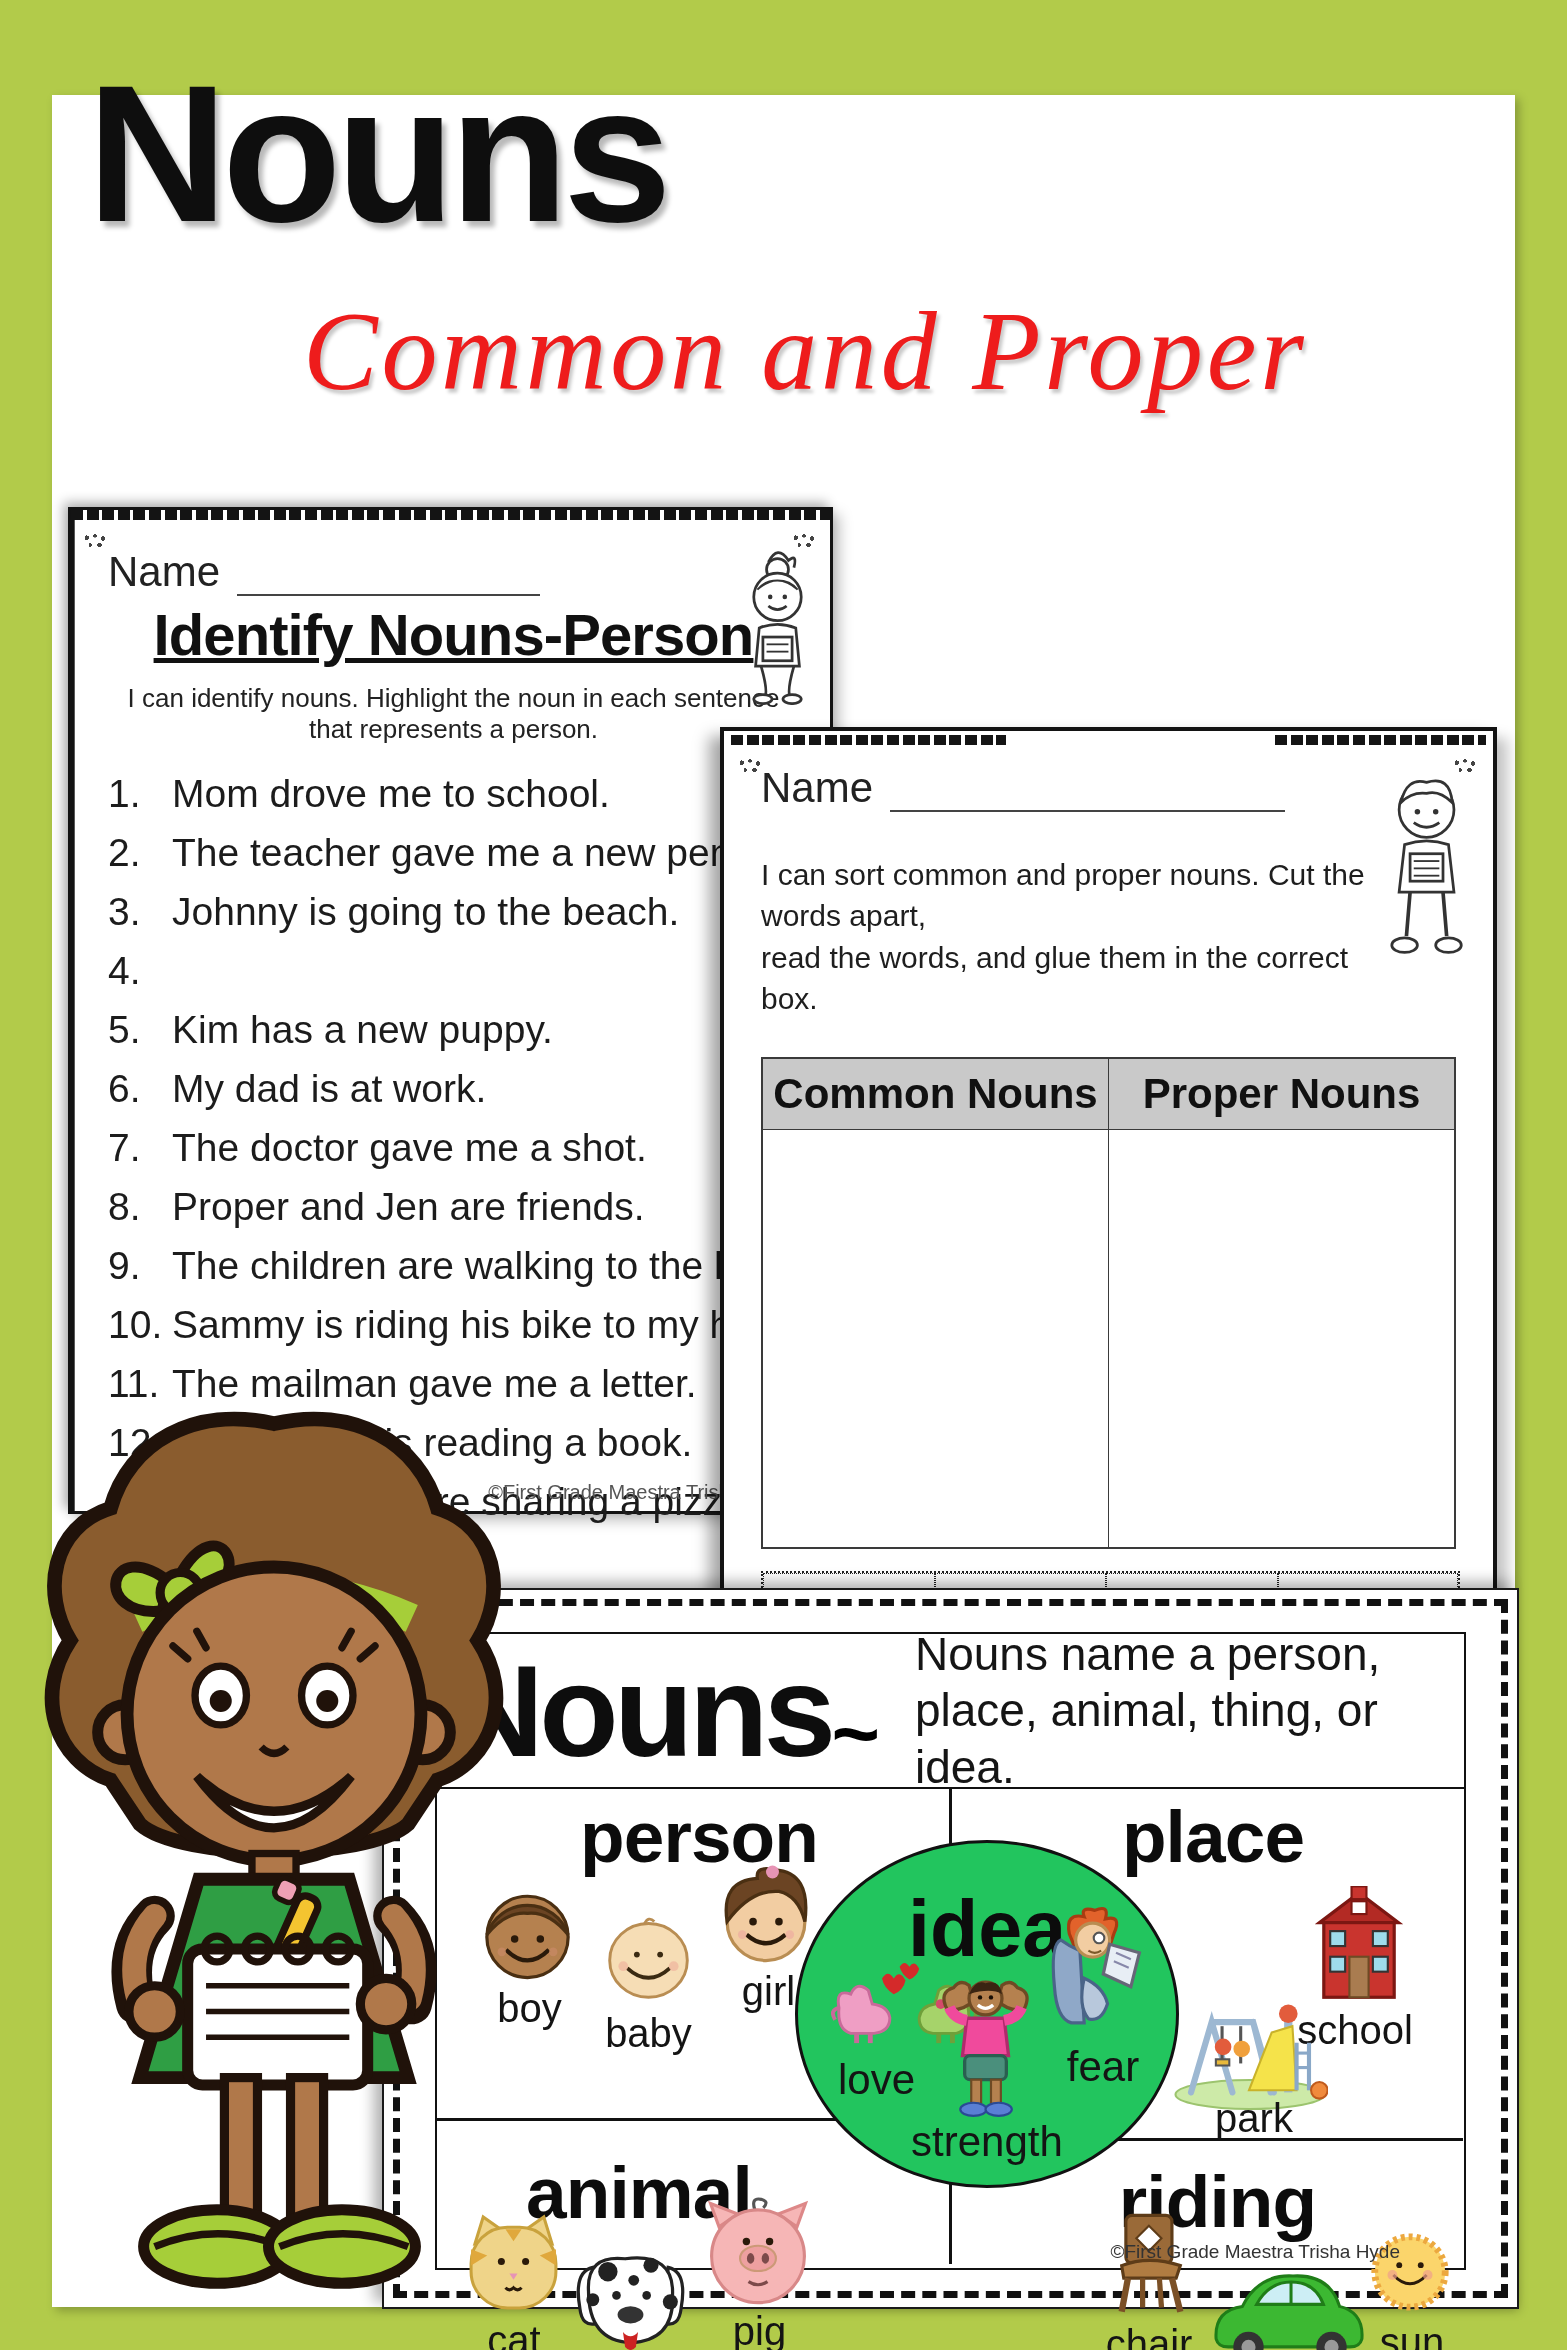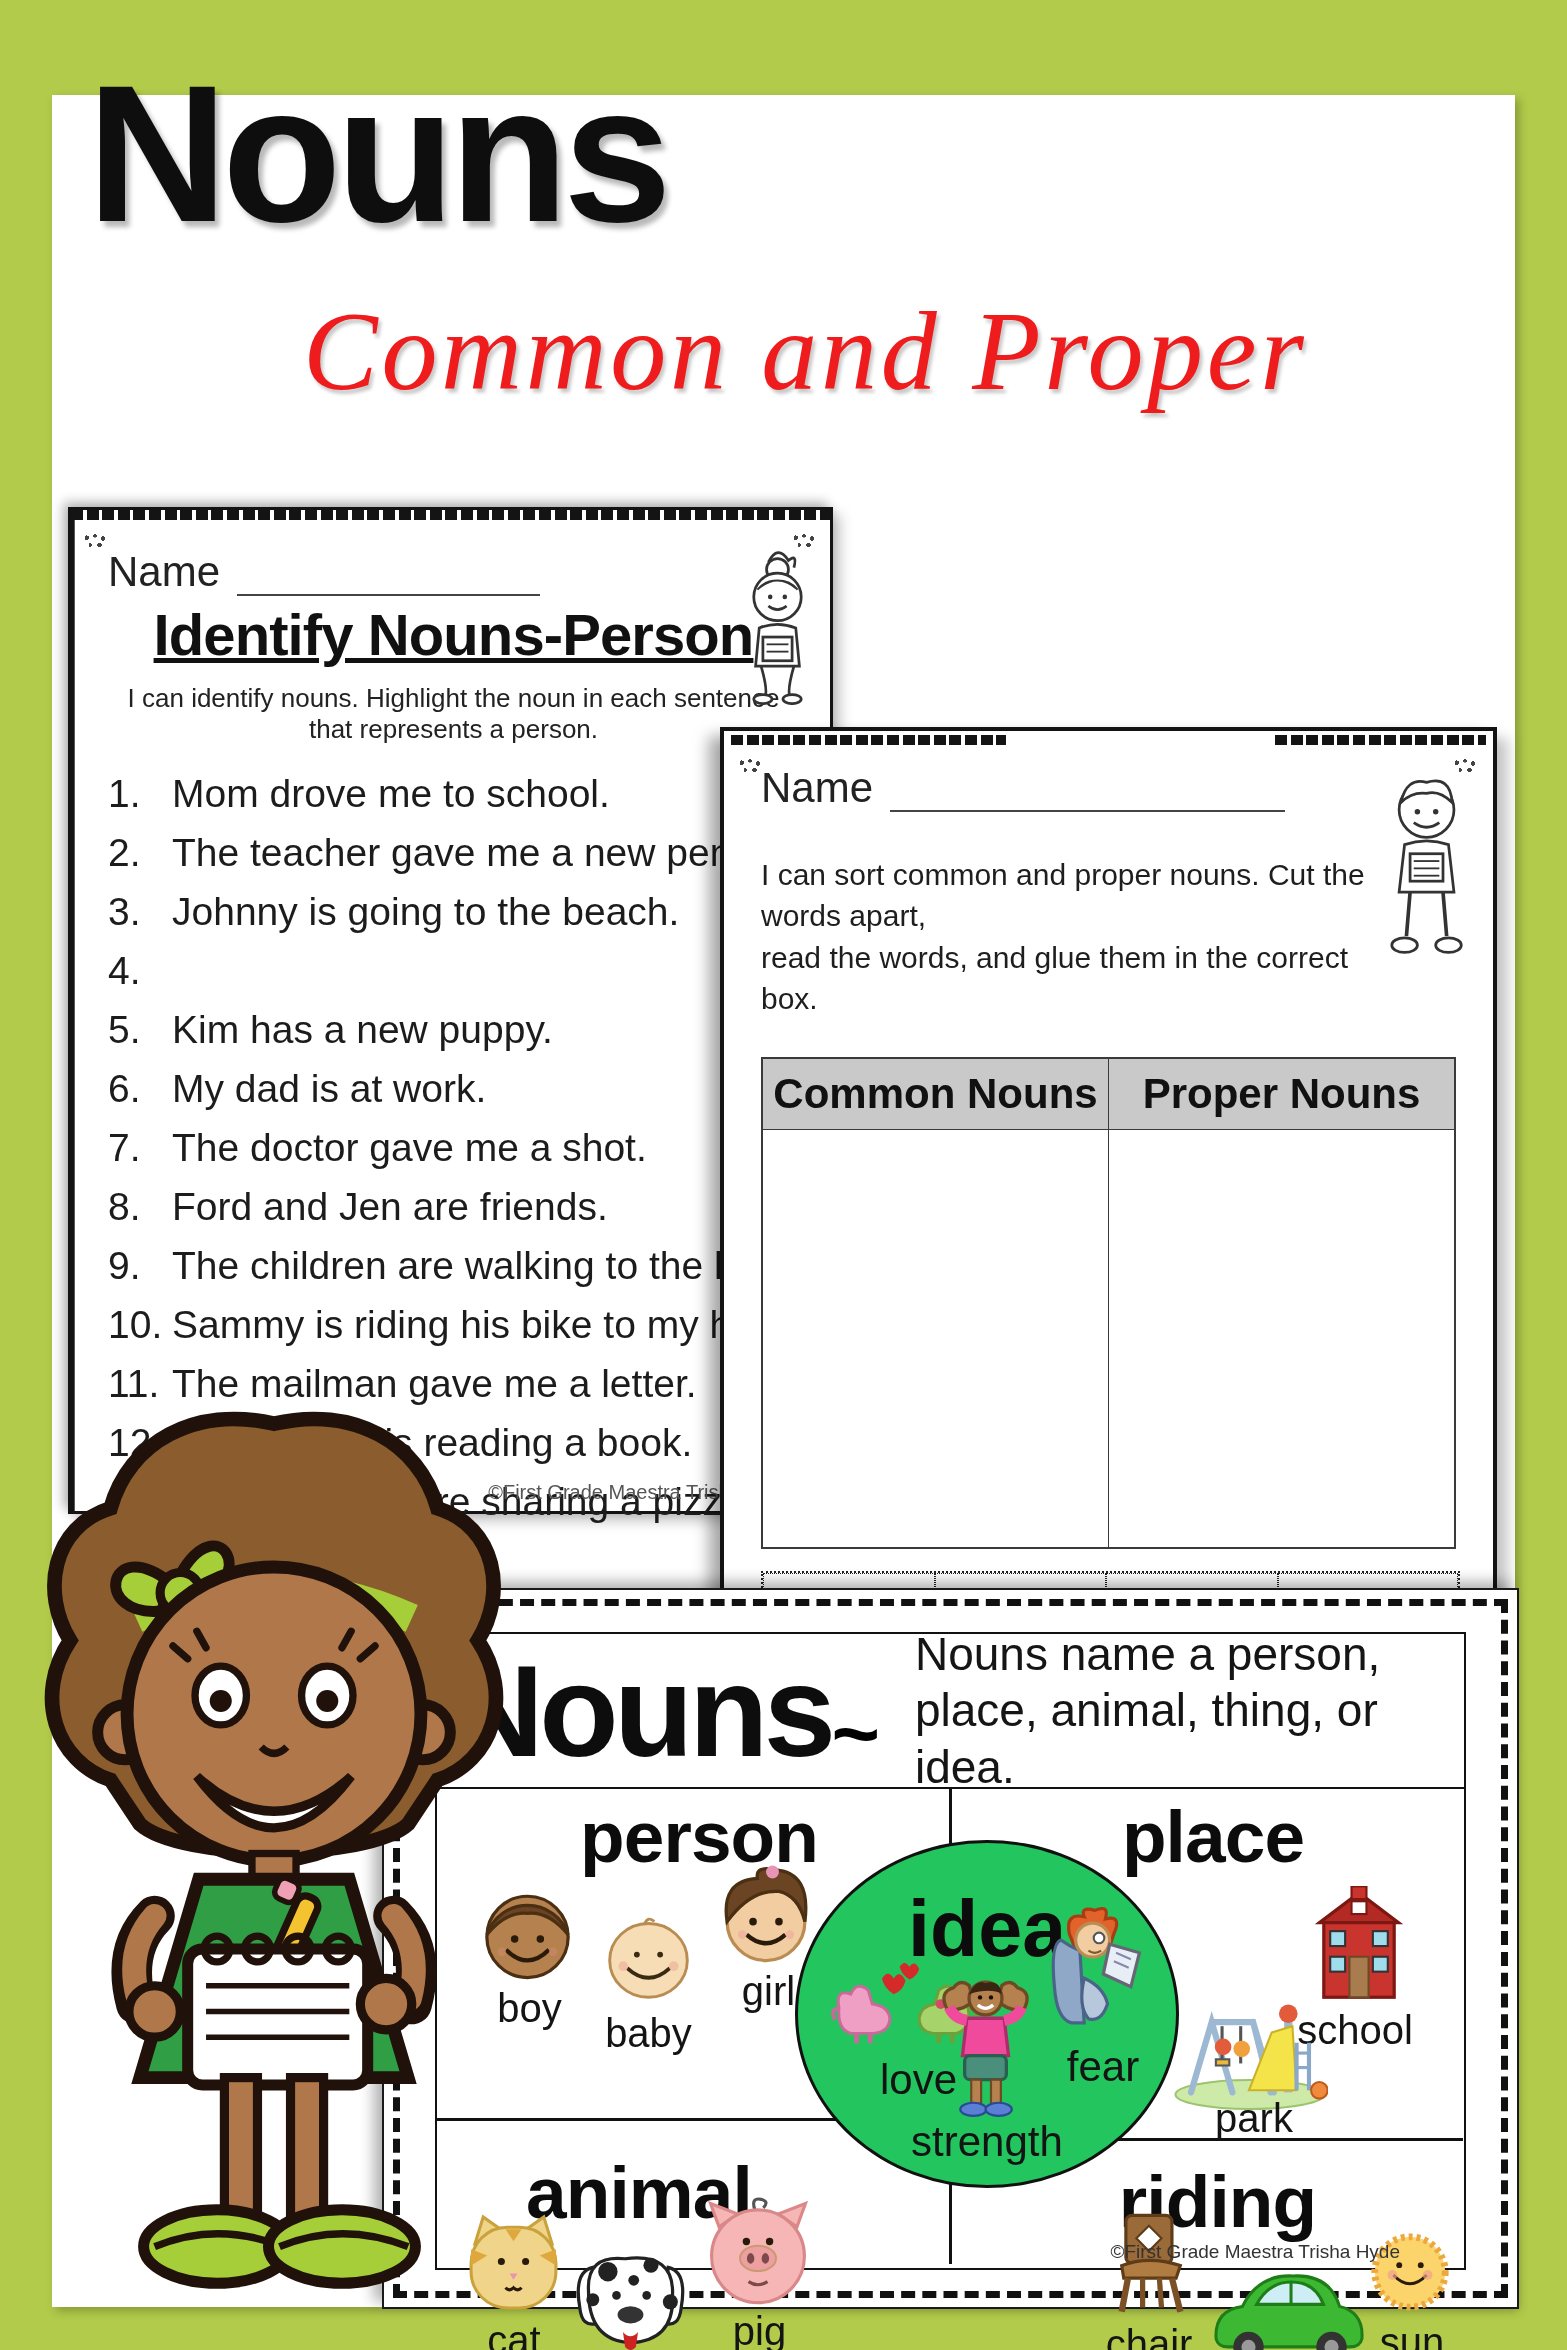--- a/index.html
+++ b/index.html
@@ -123,21 +123,21 @@
         <div class="ws1-item">
             <span class="ws1-num">6.</span>
             <span>My dad is at work.</span>
           </div>
         <div class="ws1-item">
             <span class="ws1-num">7.</span>
             <span>The doctor gave me a shot.</span>
           </div>
         <div class="ws1-item">
             <span class="ws1-num">8.</span>
-            <span>Ford and Jen are friends.</span>
+            <span>Proper and Jen are friends.</span>
           </div>
         <div class="ws1-item">
             <span class="ws1-num">9.</span>
             <span style="white-space:nowrap;">The children are walking to the library.</span>
           </div>
         <div class="ws1-item">
             <span class="ws1-num">10.</span>
             <span style="white-space:nowrap;">Sammy is riding his bike to my house.</span>
           </div>
         <div class="ws1-item">
@@ -395,21 +395,21 @@
             <path d="M8 48 Q4 28 20 34 Q26 20 38 30 L42 44 Q58 46 60 58 Q60 72 44 74 L20 74 Q6 70 8 48Z" fill="#ef9ec4" stroke="#c96a9a" stroke-width="3"></path>
             <path d="M4 60 Q-2 50 8 48" fill="none" stroke="#c96a9a" stroke-width="4"></path>
             <line x1="26" y1="74" x2="26" y2="84" stroke="#c96a9a" stroke-width="5"></line>
             <line x1="40" y1="74" x2="40" y2="84" stroke="#c96a9a" stroke-width="5"></line>
             <path d="M140 48 Q146 28 128 34 Q122 20 110 30 L106 44 Q92 46 90 58 Q90 72 104 74 L128 74 Q144 70 140 48Z" fill="#a6d36a" stroke="#6fa03a" stroke-width="3"></path>
             <path d="M146 60 Q152 50 140 48" fill="none" stroke="#6fa03a" stroke-width="4"></path>
             <line x1="110" y1="74" x2="110" y2="84" stroke="#6fa03a" stroke-width="5"></line>
             <line x1="124" y1="74" x2="124" y2="84" stroke="#6fa03a" stroke-width="5"></line>
             <circle cx="112" cy="44" r="5" fill="#d44a6a"></circle>
           </svg>
-          <div class="ex-label" style="left:40px;top:213px;width:119px;text-align:right;font-size:42px;">love</div>
+          <div class="ex-label" style="left:40px;top:213px;width:119px;text-align:left;font-size:42px;">love</div>
 
           <svg class="icon" style="left:250px;top:61px;" width="101" height="138" viewBox="0 0 95 130">
             <path d="M20 28 Q16 8 34 12 Q30 2 44 6 Q58 0 54 14 Q70 10 62 28 L58 40 Q36 44 24 38Z" fill="#e2622b" stroke="#a83c12" stroke-width="3"></path>
             <path d="M12 34 Q2 38 6 78 Q8 108 22 112 L34 112 L30 44 Q20 40 12 34Z" fill="#8fa8c8" stroke="#4a6488" stroke-width="3"></path>
             <circle cx="42" cy="34" r="16" fill="#f2cda2" stroke="#b98d52" stroke-width="3"></circle>
             <circle cx="48" cy="32" r="5" fill="#fff" stroke="#555" stroke-width="2"></circle>
             <path d="M38 44 Q44 48 50 44" fill="none" stroke="#7c5a2a" stroke-width="2"></path>
             <polygon points="58,38 86,46 78,78 52,66" fill="#e8eef5" stroke="#667" stroke-width="3"></polygon>
             <line x1="64" y1="46" x2="78" y2="52" stroke="#88a" stroke-width="2"></line>
             <line x1="62" y1="54" x2="76" y2="60" stroke="#88a" stroke-width="2"></line>

